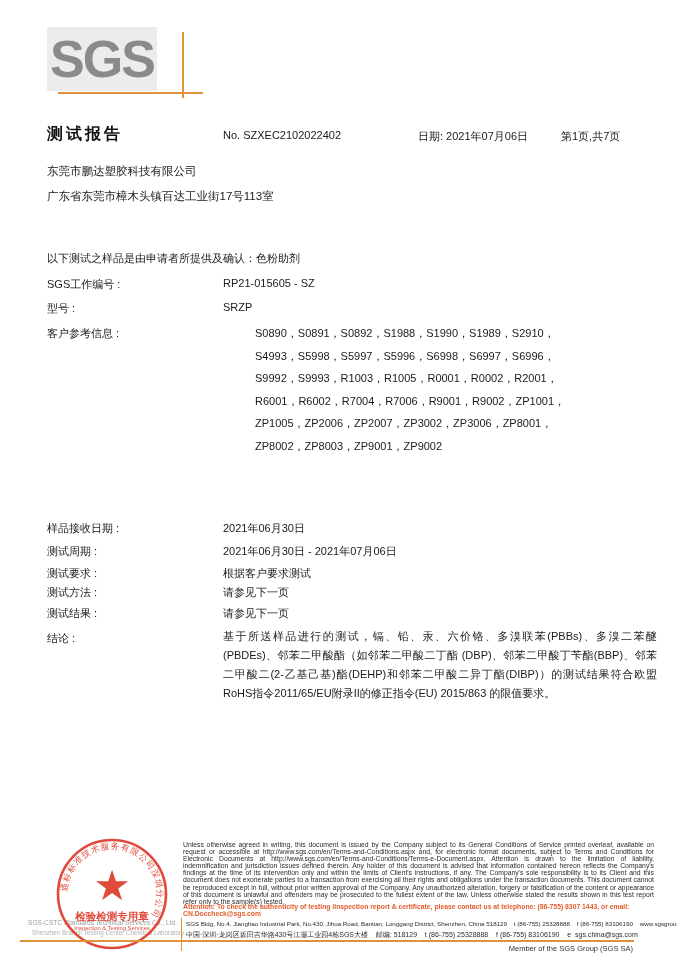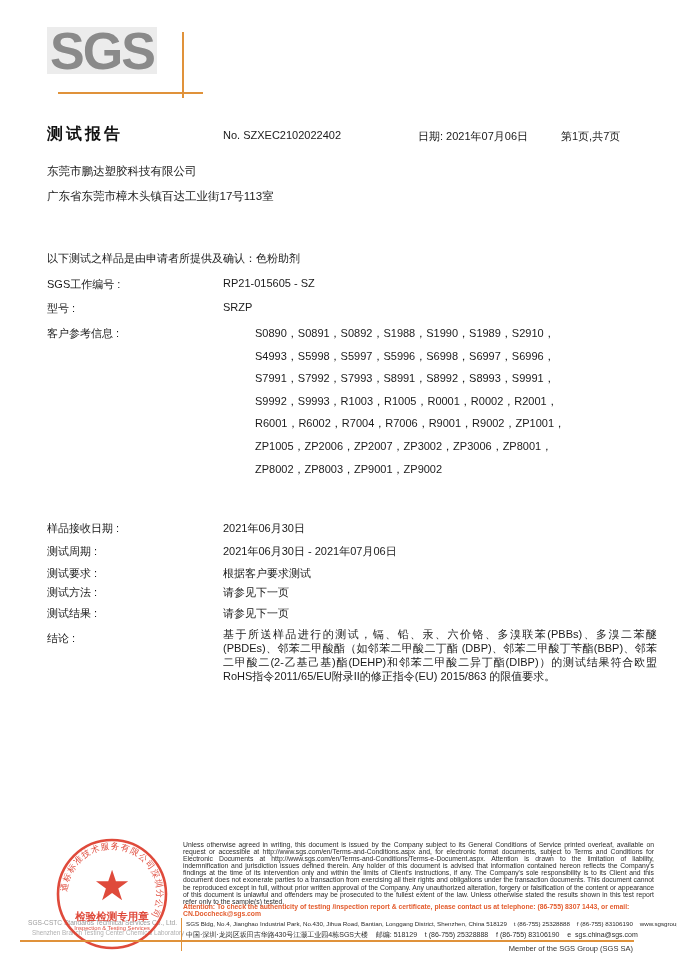--- a/index.html
+++ b/index.html
@@ -1,21 +1,21 @@
 <!DOCTYPE html>
 <html><head>
 <meta charset="utf-8">
 <style>
   html,body{margin:0;padding:0;background:#fff;}
   body{width:677px;height:959px;position:relative;overflow:hidden;
        font-family:"Liberation Sans",sans-serif;color:#1a1a1a;}
   .page{position:absolute;inset:0;background:#ffffff;}
 
   
-  .logo-box{position:absolute;left:47px;top:27px;width:110px;height:47px;
+  .logo-box{position:absolute;left:47px;top:27px;width:110px;height:64px;
             background:#ececec;display:flex;align-items:center;justify-content:center;}
   .logo-text{font-size:52px;font-weight:bold;color:#8a8a8a;letter-spacing:-2px;line-height:1;}
   .logo-hline{position:absolute;left:58px;top:92px;width:145px;height:2px;background:#e0923a;}
   .logo-vline{position:absolute;left:182px;top:32px;width:2px;height:66px;background:#e0923a;}
 
   
   .title{position:absolute;left:47px;top:124px;font-size:16px;font-weight:bold;letter-spacing:3px;color:#111;}
   .report-no{position:absolute;left:223px;top:129px;font-size:11px;}
   .report-date{position:absolute;left:418px;top:129px;font-size:11px;}
   .page-no{position:absolute;left:561px;top:129px;font-size:11px;}
@@ -23,21 +23,21 @@
   .applicant-name{position:absolute;left:47px;top:164px;font-size:11.5px;}
   .applicant-addr{position:absolute;left:47px;top:189px;font-size:11.5px;}
 
   .intro{position:absolute;left:47px;top:251px;font-size:11px;text-align:right;}
 
   .lbl{position:absolute;left:47px;font-size:11px;}
   .val{position:absolute;left:223px;font-size:11px;}
 
   .ref-lines{position:absolute;left:223px;top:322px;font-size:11px;line-height:22.6px;margin-left:32px;}
   .conclusion-val{position:absolute;left:223px;top:627px;width:434px;font-size:11px;
-                  line-height:14px;text-align:justify;}
+                  line-height:19px;text-align:justify;}
 
   
   .stamp{position:absolute;left:50px;top:836px;width:124px;height:120px;opacity:0.92;}
   .co-line1{position:absolute;left:28px;top:919px;font-size:6.6px;color:#9c9c9c;}
   .co-line2{position:absolute;left:32px;top:929px;font-size:6.3px;color:#b0b0b0;}
   .disclaimer{position:absolute;left:183px;top:841px;width:471px;font-size:6.8px;
               line-height:7.1px;text-align:justify;color:#2b2b2b;}
   .attention{position:absolute;left:183px;top:903px;width:471px;font-size:6.8px;
              line-height:7.3px;font-weight:bold;color:#e35c2e;}
   .addr-vline{position:absolute;left:181px;top:918px;width:1px;height:33px;background:#e0923a;}
@@ -70,21 +70,20 @@
   <div class="lbl" style="top:277px">SGS工作编号 :</div>
   <div class="val" style="top:277px">RP21-015605 - SZ</div>
 
   <div class="lbl" style="top:301px">型号 :</div>
   <div class="val" style="top:301px">SRZP</div>
 
   <div class="lbl" style="top:326px">客户参考信息 :</div>
   <div class="ref-lines">
     <div>S0890，S0891，S0892，S1988，S1990，S1989，S2910，</div>
     <div>S4993，S5998，S5997，S5996，S6998，S6997，S6996，</div>
-    <div>S7991，S7992，S7993，S8991，S8992，S8993，S9991，</div>
     <div>S9992，S9993，R1003，R1005，R0001，R0002，R2001，</div>
     <div>R6001，R6002，R7004，R7006，R9001，R9002，ZP1001，</div>
     <div>ZP1005，ZP2006，ZP2007，ZP3002，ZP3006，ZP8001，</div>
     <div>ZP8002，ZP8003，ZP9001，ZP9002</div>
   </div>
 
   <div class="lbl" style="top:521px">样品接收日期 :</div>
   <div class="val" style="top:521px">2021年06月30日</div>
 
   <div class="lbl" style="top:544px">测试周期 :</div>

